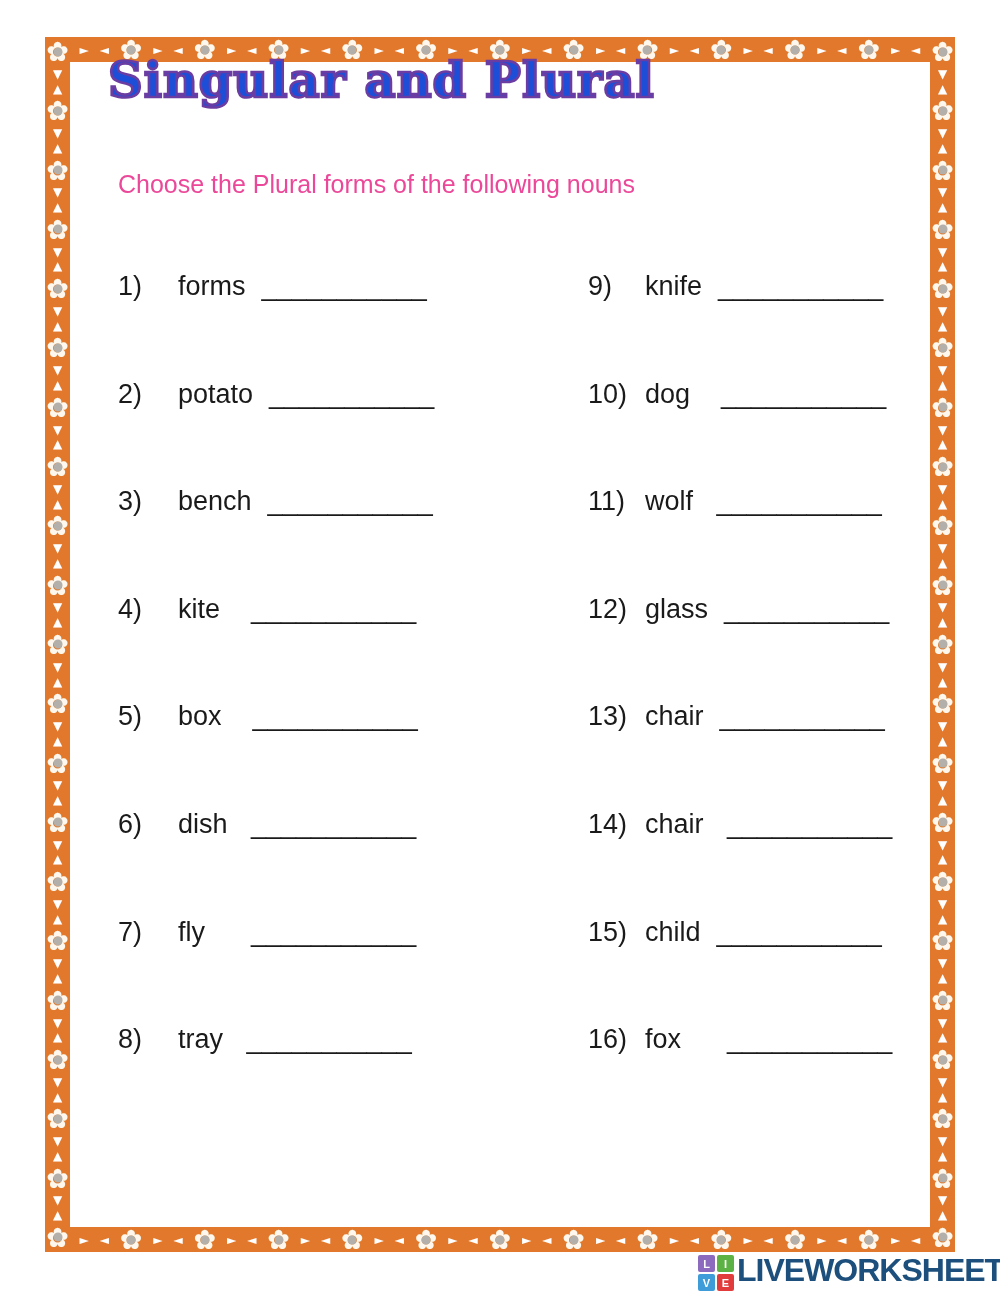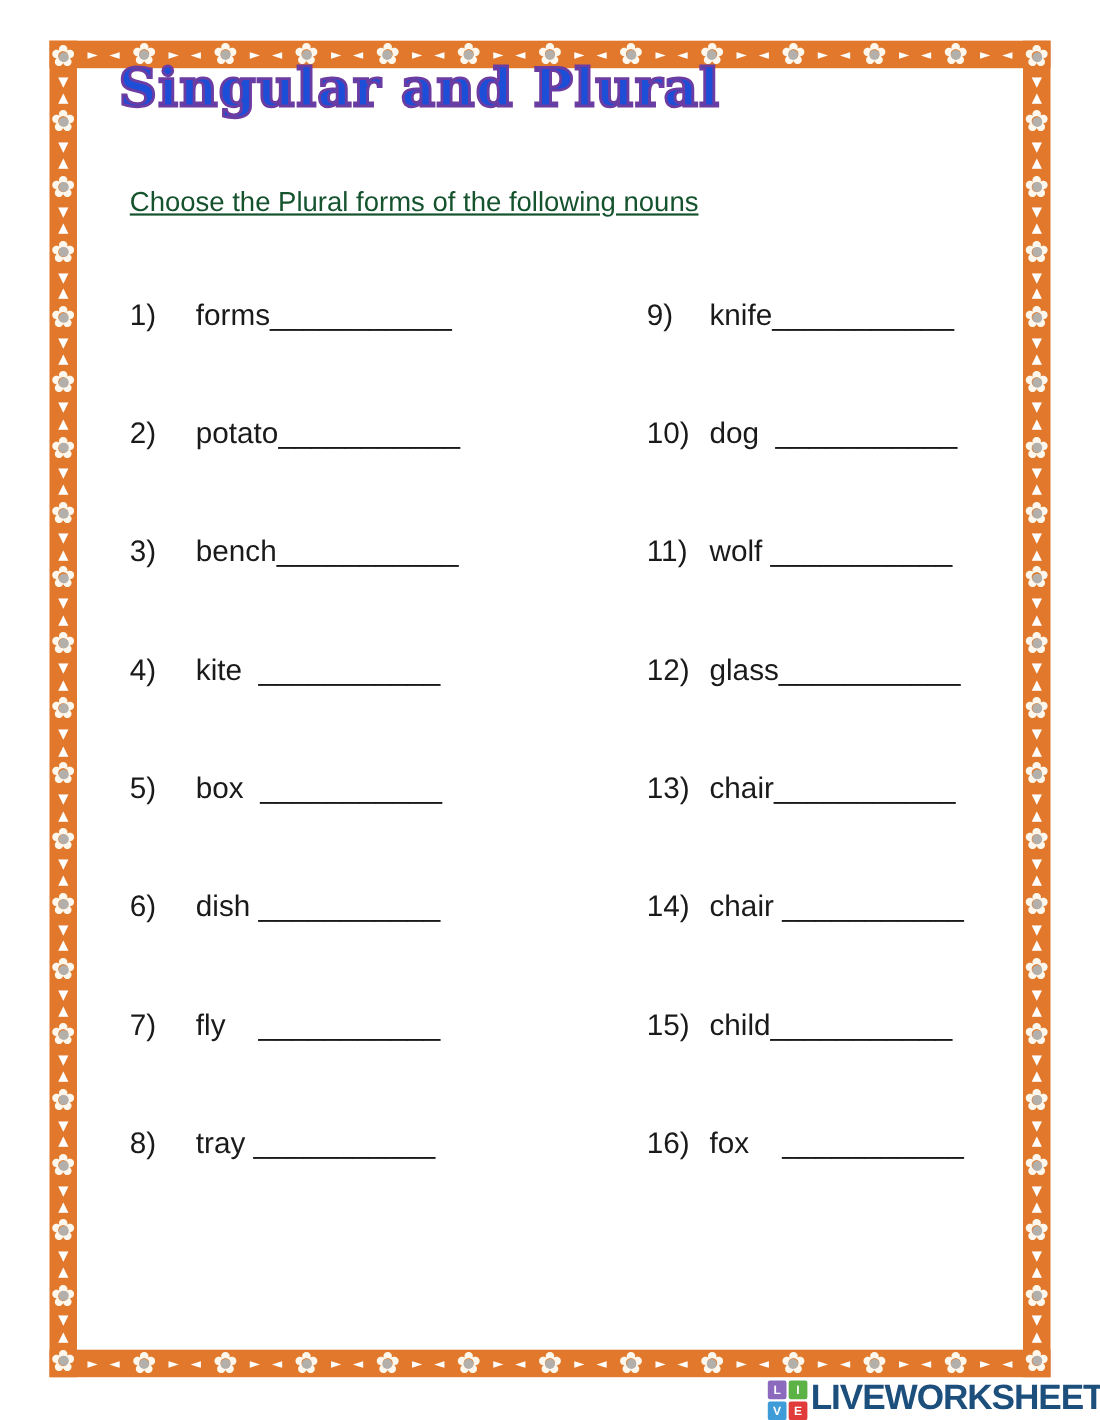--- a/index.html
+++ b/index.html
@@ -28,32 +28,32 @@
   .orn.tri{font-size:12px;color:#fff;}
 
   
   .title{
     position:absolute;left:108px;top:52px;width:800px;
     font-family:"DejaVu Serif",serif;font-weight:bold;font-size:48px;
     color:#1d4ed8;-webkit-text-stroke:2.6px #6B3CA1;letter-spacing:1px;
     white-space:nowrap;
   }
   .instruction{
-    position:absolute;left:118px;top:170px;font-size:25px;color:#14532d;text-decoration:underline;
+    position:absolute;left:118px;top:170px;font-size:25px;color:#ec4899;
   }
 
   
   .rows{position:absolute;left:118px;top:271px;width:810px;}
   .row{display:flex;height:107.6px;align-items:flex-start;}
   .cell{display:flex;font-size:27px;color:#1a1a1a;white-space:pre;}
   .cell.l{width:470px;flex-shrink:0;}
   .cell.r{flex:1;}
   .num{display:inline-block;width:60px;flex-shrink:0;}
   .cell.r .num{width:57px;}
-  .blank{letter-spacing:0;}
+  .blank{letter-spacing:0;margin-left:16px;}
 
   
   .footer{position:absolute;left:0;top:1252px;width:1000px;height:39px;}
   .logo-grid{
     position:absolute;left:698px;top:3px;display:grid;
     grid-template-columns:17px 17px;grid-template-rows:17px 17px;gap:2px;
   }
   .sq{
     display:flex;align-items:center;justify-content:center;
     color:#fff;font-weight:bold;font-size:11px;border-radius:2px;

